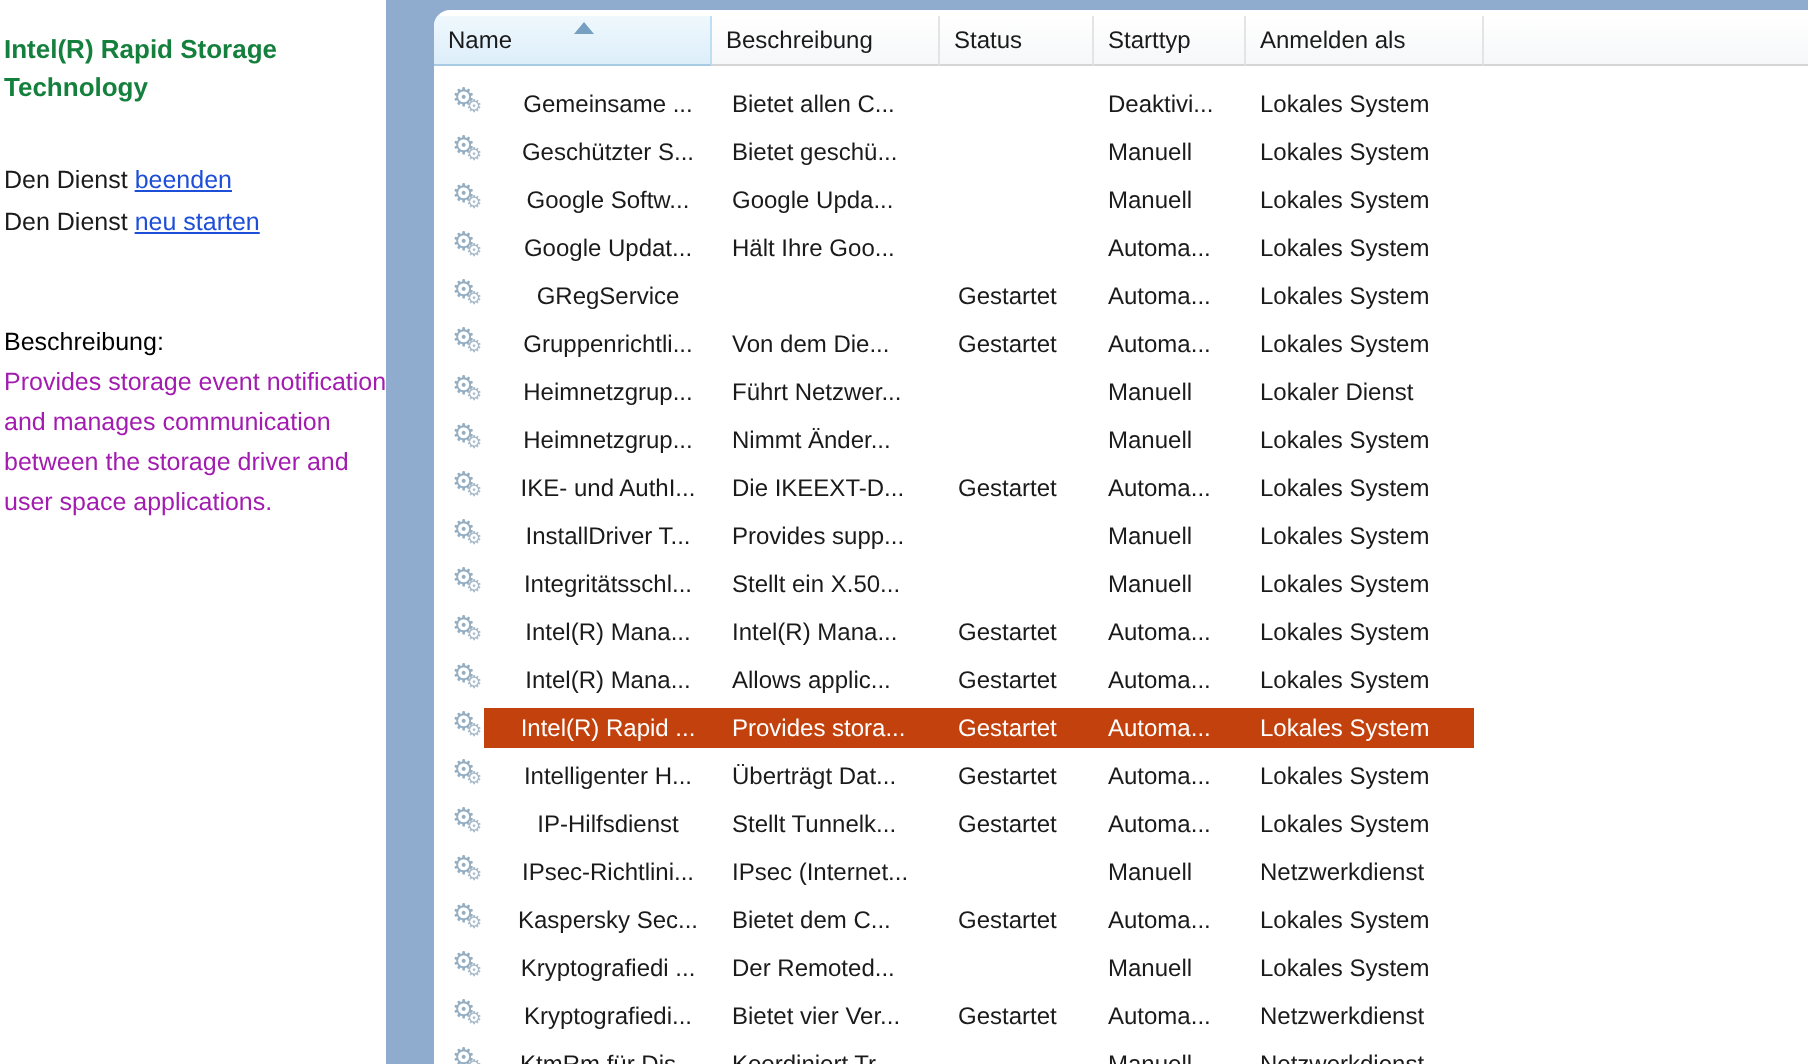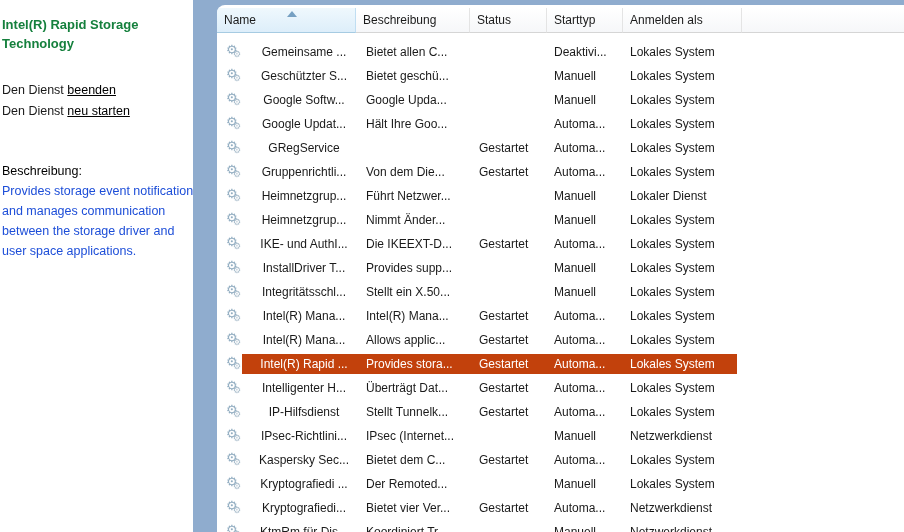--- a/index.html
+++ b/index.html
@@ -6,23 +6,23 @@
   html,body { width:904px; height:532px; overflow:hidden; background:#fff;
     font-family:"Liberation Sans","DejaVu Sans",sans-serif; color:#1a1a1a; }
 
   .screen { position:relative; width:904px; height:532px; background:#fff; }
 
   
   .left-pane { position:absolute; left:0; top:0; width:193px; height:532px;
     background:#fff; padding:15px 4px 0 2px; }
   .pane-title { font-size:13px; font-weight:bold; line-height:19px; color:#15803d; }
   .pane-links { margin-top:27px; font-size:12.5px; line-height:21px; color:#1a1a1a; }
-  .pane-links a { color:#000000; text-decoration:underline; cursor:pointer; }
+  .pane-links a { color:#1d4ed8; text-decoration:underline; cursor:pointer; }
   .pane-desc-label { margin-top:39px; font-size:12.5px; line-height:20px; color:#000; }
-  .pane-desc { font-size:12.5px; line-height:20px; color:#1d4ed8; width:192px; }
+  .pane-desc { font-size:12.5px; line-height:20px; color:#a21caf; width:192px; }
 
   
   .list-shell { position:absolute; left:193px; top:0; right:0; bottom:0; background:#8FACCE; }
   .list-panel { position:absolute; left:4px; top:5px; right:0; bottom:0;
     background:#fff; border-top-left-radius:8px; overflow:hidden;margin-left:20px; }
 
   
   .header-row { display:flex; height:25px; margin-top:3px; font-size:12px; }
   .hcell { position:relative; display:flex; align-items:center; padding-left:7px;
     background:linear-gradient(#ffffff,#f6f7f9);

